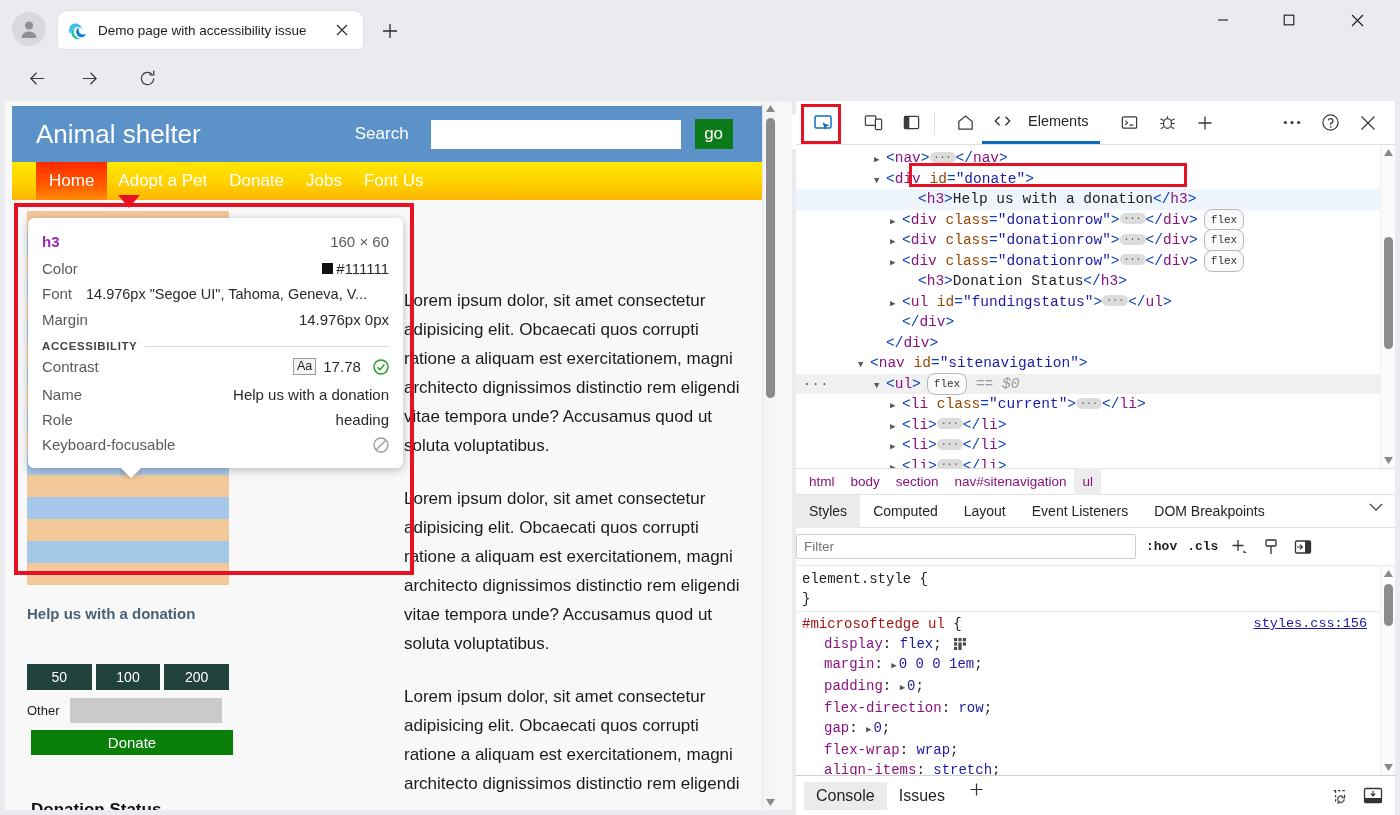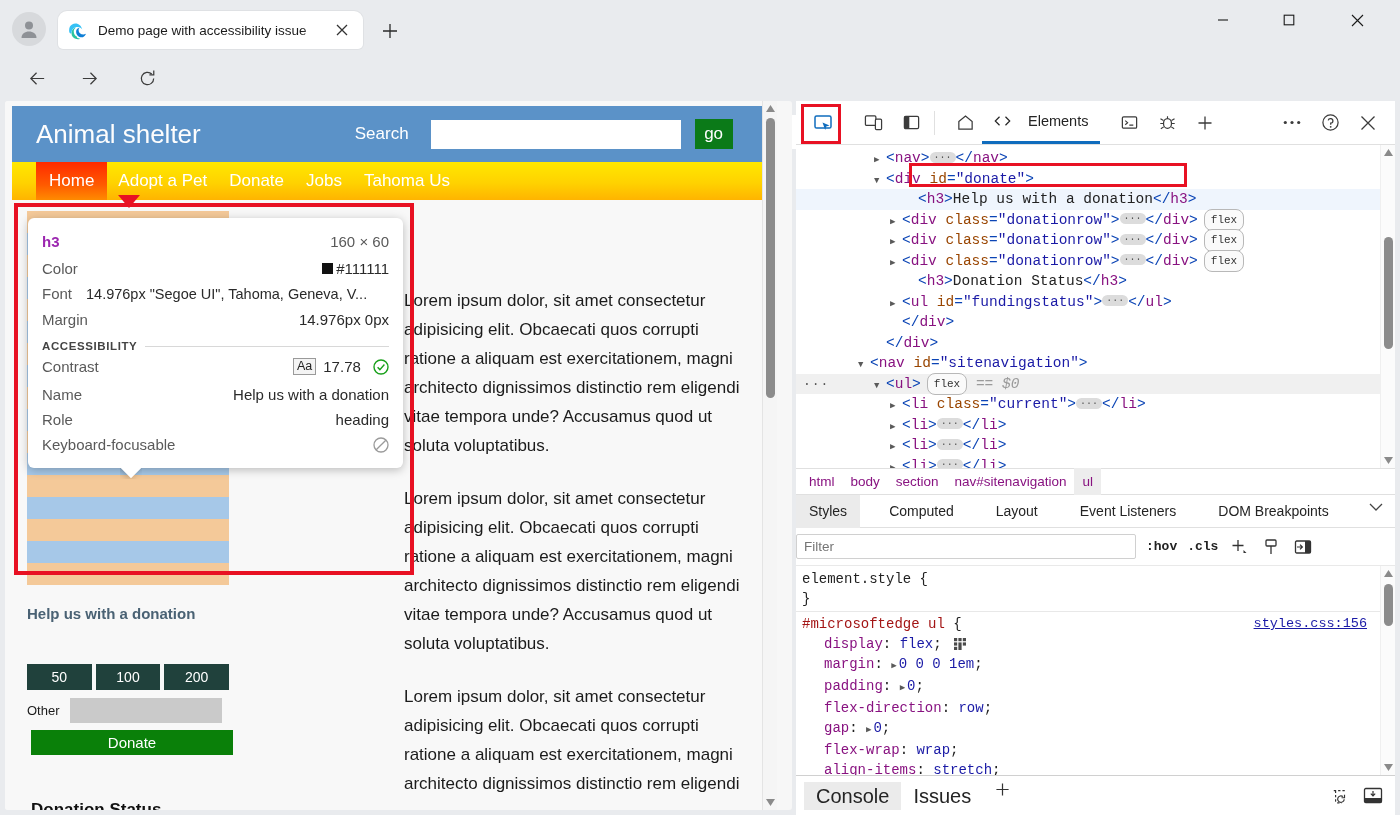--- a/index.html
+++ b/index.html
@@ -239,21 +239,21 @@
     flex:0 0 27px; height:27px; display:flex; align-items:center;
     border-top:1px solid #e0e0e0; border-bottom:1px solid #e0e0e0;
     font-size:13.5px; padding-left:5px; background:#fff;
   }
   .crumb { padding:0 8px; height:27px; line-height:27px; color:#881280; }
   .crumb.active { background:#ededed; }
 
   
   #styles-tabs {
     flex:0 0 33px; height:33px; display:flex; align-items:center;
-    border-bottom:1px solid #e0e0e0; position:relative; background:#fff;gap:16px;
+    border-bottom:1px solid #e0e0e0; position:relative; background:#fff;
   }
   .stab { font-size:14px; color:#242424; padding:0 13px; height:33px; line-height:33px; }
   .stab.active { background:#ebebeb; }
   #styles-more { position:absolute; right:12px; top:7px; color:#444; }
 
   
   #filter-bar {
     flex:0 0 38px; height:38px; display:flex; align-items:center;
     padding:0 0; gap:10px; border-bottom:1px solid #e9e9e9; background:#fff;
   }
@@ -285,21 +285,21 @@
     margin-left:4px;
   }
   #css-scroll { position:absolute; right:0; top:0; width:15px; height:100%; background:#fbfbfb; border-left:1px solid #efefef;}
   #css-scroll .thumb { position:absolute; left:3px; top:18px; width:9px; height:42px; background:#8c8c8c; border-radius:5px; }
 
   
   #drawer {
     flex:0 0 40px; height:40px; display:flex; align-items:center;
     border-top:1px solid #d0d0d0; background:#fff; padding-left:8px;
   }
-  .dtab { font-size:20px; color:#242424; padding:0 12px; height:28px; line-height:28px; }
+  .dtab { font-size:16px; color:#242424; padding:0 12px; height:28px; line-height:28px; }
   .dtab.active { background:#ebebeb; }
   #drawer-right { margin-left:auto; display:flex; align-items:center; gap:12px; padding-right:12px; }
 
   
   .redbox { position:absolute; border:4px solid #e81123; pointer-events:none; z-index:50; }
   #redbox-page { left:14px; top:203px; width:400px; height:372px; }
 
   
   #inspector-tip {
     position:absolute; left:28px; top:218px; width:375px;
@@ -433,21 +433,21 @@
         <div id="search-label">Search</div>
         <input id="search-input" type="text" placeholder="" style="">
         <button id="search-go">go</button>
       </div>
 
       <nav id="site-nav">
         <div class="nav-item current">Home</div>
         <div class="nav-item">Adopt a Pet</div>
         <div class="nav-item">Donate</div>
         <div class="nav-item">Jobs</div>
-        <div class="nav-item">Tahoma Us</div>
+        <div class="nav-item">Font Us</div>
       </nav>
 
       <div id="donate-col">
         <div class="donationrow orange"></div>
         <div class="donationrow blue"></div>
         <div class="donationrow orange"></div>
         <div class="donationrow blue"></div>
         <div class="donationrow orange"></div>
         <div class="donationrow blue"></div>
         <div class="donationrow orange"></div>

